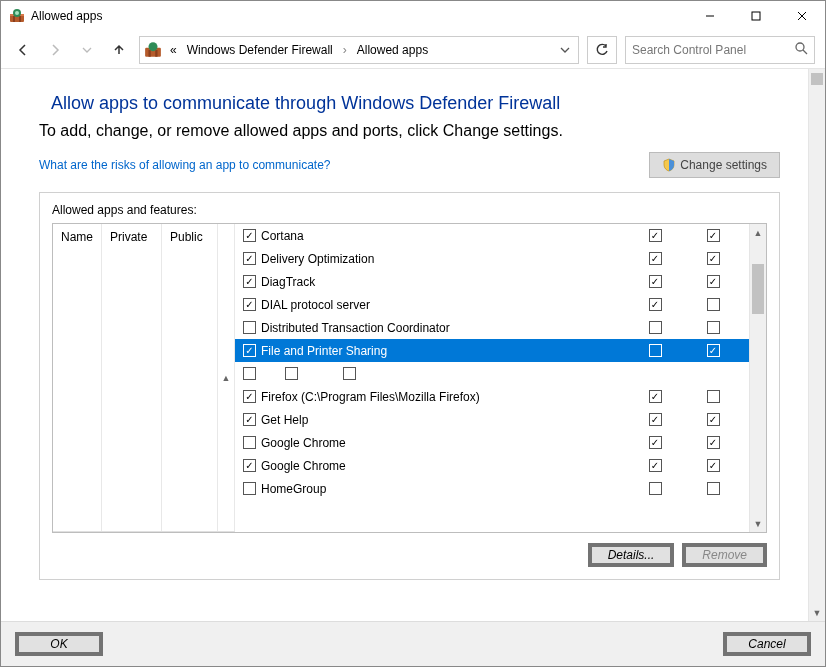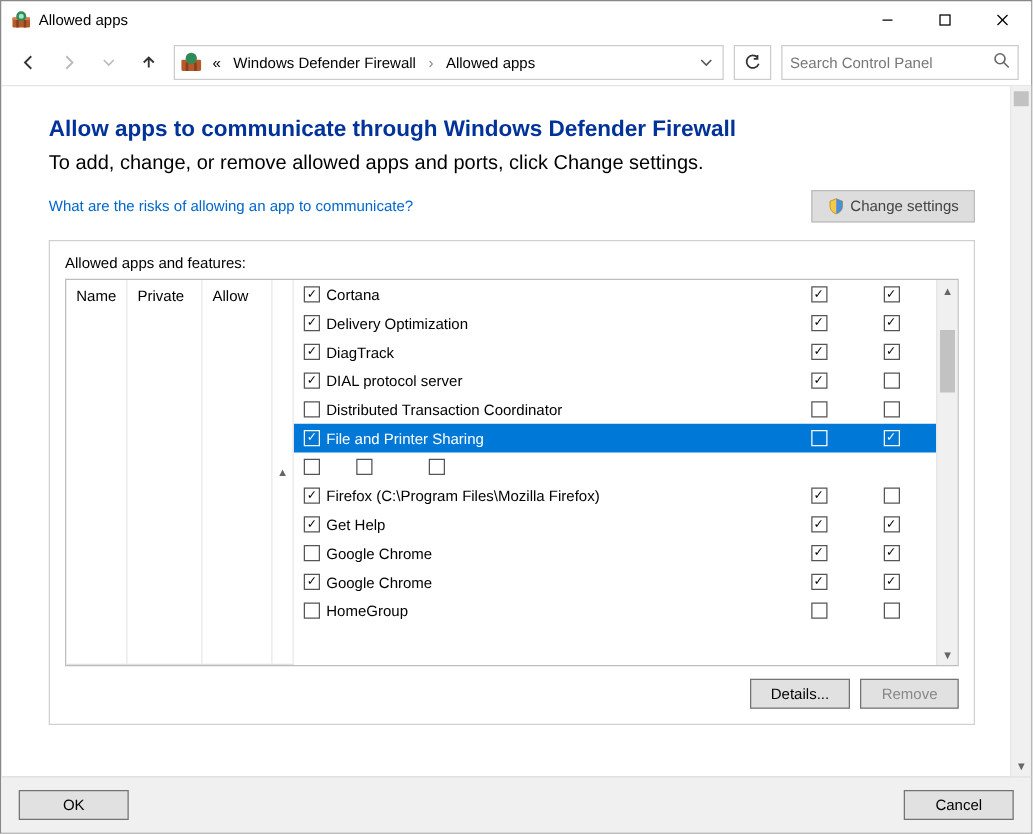--- a/index.html
+++ b/index.html
@@ -26,21 +26,21 @@
   .search-text { flex:1; }
   .search svg { width:14px; height:14px; }
   
   .body-area { flex:1; position:relative; display:flex; }
   .content { flex:1; padding: 24px 28px 10px 38px; overflow:hidden; }
   .outer-scroll { width:17px; background:#f0f0f0; border-left:1px solid #e5e5e5; position:relative; }
   .outer-scroll .thumb { position:absolute; top:4px; left:2px; right:2px; height:12px; background:#c2c2c2; }
   .outer-scroll .arrow { position:absolute; left:0; right:0; height:17px; display:flex; align-items:center; justify-content:center; color:#666; font-size:9px;}
   .outer-scroll .arrow.up { top:0; }
   .outer-scroll .arrow.down { bottom:0; }
-  h1.page-title { font-size: 18px; font-weight: 700; color: #003399; margin: 0 0 8px 0; }
+  h1.page-title { font-size: 18px; font-weight: 400; color: #003399; margin: 0 0 8px 12px; }
   .subtitle { font-size: 16px; margin-bottom: 12px; }
   .rowline { display:flex; align-items:center; margin-bottom:14px; }
   .link { color: #0066cc; text-decoration:none; }
   .change-btn { margin-left:auto; height:26px; padding:0 12px; background:#ddd; border:1px solid #bbb; display:flex; align-items:center; gap:4px; color:#444;justify-content:space-between; }
   .shield { width:14px; height:14px; }
   .panel { border:1px solid #d0d0d0; padding:10px 12px 12px 12px; }
   .panel-label { font-size:12px; margin-bottom:6px; }
   .listview { border:1px solid #bdbdbd; height: 310px; display:flex; }
   .lv-header { display:flex; border-bottom:1px solid #e0e0e0; font-size:12px; }
   .lv-header .col { padding:6px 8px; border-right:1px solid #e8e8e8; }
@@ -58,21 +58,21 @@
   .row .cell { width:56px; display:flex; justify-content:center; }
   .row .cell.priv { width:60px; }
   .mini-cb { width:13px; height:13px; border:1px solid #555; display:inline-flex; align-items:center; justify-content:center; font-size:10px; line-height:1; background:#fff; color:#000;}
   .row.selected .mini-cb { border-color:#fff; background:transparent; color:#fff; }
   .lv-scroll { width:17px; background:#f0f0f0; position:relative; border-left:1px solid #e5e5e5;}
   .lv-scroll .arrow { position:absolute; left:0; right:0; height:17px; display:flex; align-items:center; justify-content:center; color:#666; font-size:9px;}
   .lv-scroll .arrow.up { top:0; }
   .lv-scroll .arrow.down { bottom:0; }
   .lv-scroll .thumb { position:absolute; left:2px; right:2px; top:40px; height:50px; background:#c2c2c2; }
   .panel-buttons { display:flex; justify-content:flex-end; gap:8px; margin-top:10px; }
-  .btn { height:24px; padding:0 16px; border:1px solid #737373; background:#e1e1e1; font-size:12px; display:flex; align-items:center; }
+  .btn { height:24px; padding:0 16px; border:4px solid #737373; background:#e1e1e1; font-size:12px; display:flex; align-items:center;font-style:italic; }
   .btn.disabled { color:#888; }
   
   .footer { border-top:1px solid #ddd; padding:10px 14px; display:flex; justify-content:space-between; gap:8px; background:#f0f0f0; }
   .footer .btn { width:88px; justify-content:center; background:#e1e1e1; }
 </style>
 </head>
 <body>
 
 <div class="window">
 
@@ -176,21 +176,21 @@
           <span>Change settings</span>
         </div>
       </div>
 
       <div class="panel">
         <div class="panel-label">Allowed apps and features:</div>
         <div class="listview">
           <div class="lv-header">
             <div class="col col-name">Name</div>
             <div class="col col-priv">Private</div>
-            <div class="col col-pub">Allow</div>
+            <div class="col col-pub">Public</div>
             <div class="col col-scroll">▲</div>
           </div>
           <div class="lv-body">
             <div class="rows" id="rows">
                 <div class="row">
                   <span class="cb">✓</span>
                   <span class="name">Cortana</span>
                   <span class="cell priv">
                     <span class="mini-cb">✓</span>
                   </span>

